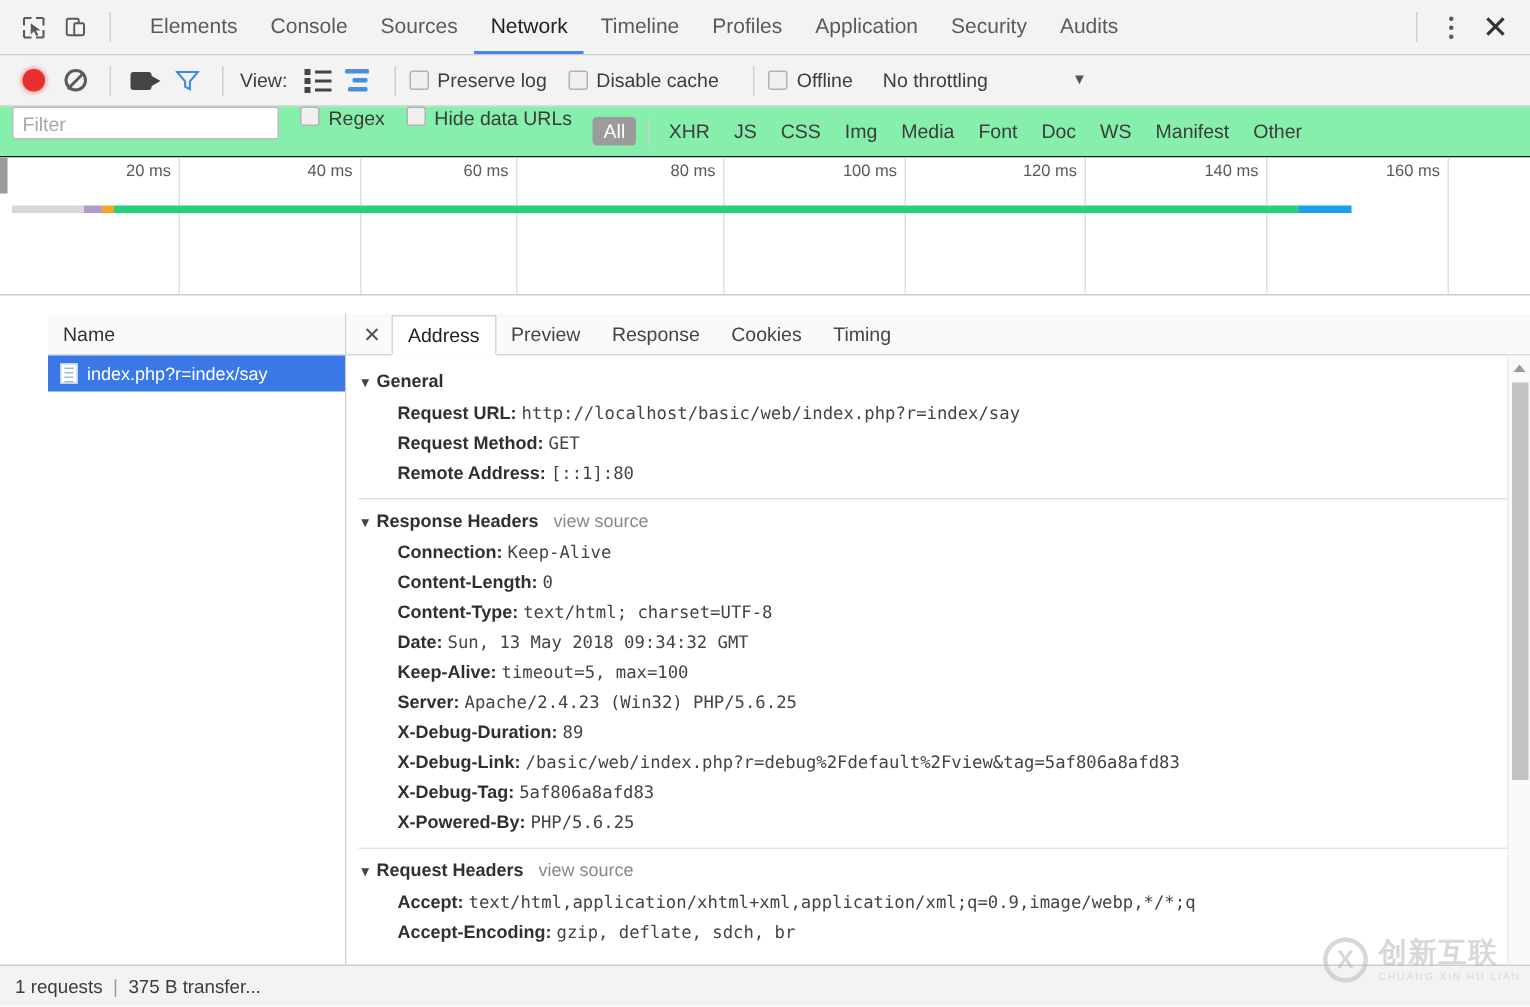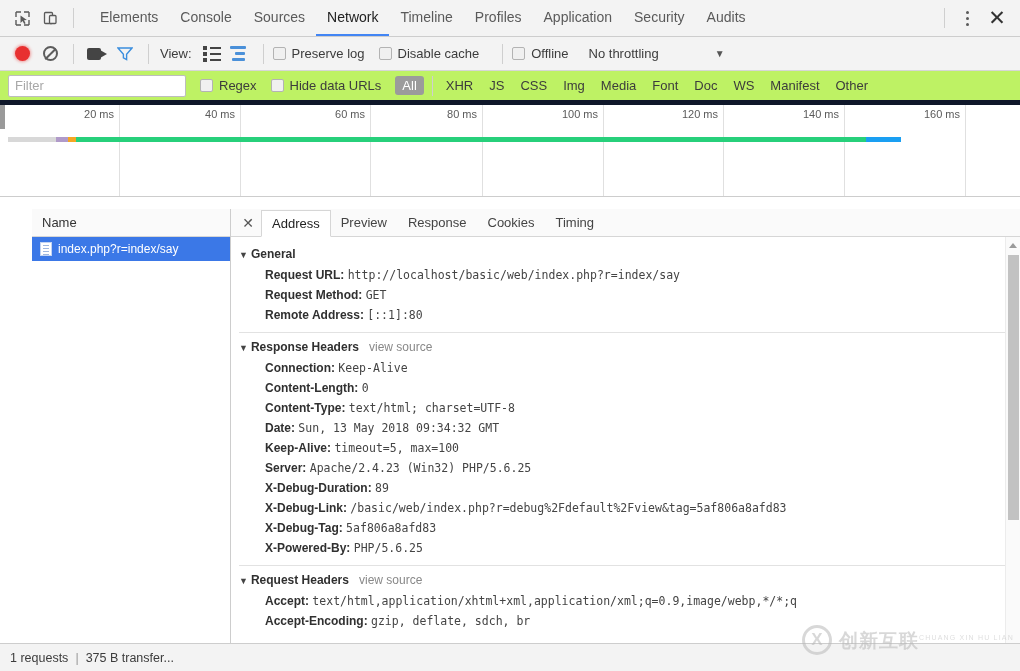--- a/index.html
+++ b/index.html
@@ -77,23 +77,23 @@
     width: 13px; height: 13px; border: 1px solid #b3b3b3; background: #f0f0f0;
     border-radius: 2px; display:inline-block; vertical-align:middle;
   }
   .cb-label { margin: 0 14px 0 6px; color:#3c3c3c; font-size:13px; }
   .throttle { margin-left: 6px; color:#3c3c3c; font-size:13px; }
   .caret-dn { margin-left: 56px; font-size: 10px; color:#555; }
 
   
   .filterbar {
     height: 34px; width:100%;
-    background:#bef264;
-    border-bottom:5px solid #0f172a;
-    display:flex; align-items:center; padding: 0 8px;
+    background:#86efac;
+    border-bottom:1px solid #0f172a;
+    display:flex; padding: 0 8px;
   }
   .filter-input {
     width: 178px; height: 22px;
     border:1px solid #bdbdbd; border-radius:2px;
     background:#fff; font-size:13px; color:#333;
     padding: 0 6px; outline:none;
     font-family: "Liberation Sans", sans-serif;
   }
   .filter-input::placeholder { color:#a8a8a8; }
   .ftypes { display:flex; align-items:center; }
@@ -194,21 +194,21 @@
     display:flex; align-items:center; gap:7px;
     opacity:.55; pointer-events:none;
   }
   .wm-logo {
     width:30px; height:30px; border-radius:50%;
     border:3px solid #b9b9b9; position:relative; display:flex;
     align-items:center; justify-content:center;
     color:#b9b9b9; font-size:17px; font-weight:bold;
     font-family:"Liberation Sans", sans-serif;
   }
-  .wm-text { display:flex; flex-direction:row; line-height:1; }
+  .wm-text { display:flex; flex-direction:column; line-height:1; }
   .wm-cn { font-size:19px; color:#b9b9b9; font-weight:bold; letter-spacing:1px; }
   .wm-en { font-size:7px; color:#c4c4c4; letter-spacing:1.2px; margin-top:3px; }
 </style>
 </head>
 <body>
 
 <div class="app">
 
   <div class="tabbar">
     <div class="tool-icon">
@@ -343,21 +343,21 @@
   </div>
 
   <div class="overview">
     <div class="ov-left-handle"></div>
     <div class="ov-tick" style="left:0px;width:120px">
       <span>20 ms</span>
     </div>
     <div class="ov-tick" style="left:120px;width:121px">
       <span>40 ms</span>
     </div>
-    <div class="ov-tick" style="left:250px;width:121px">
+    <div class="ov-tick" style="left:224px;width:121px">
       <span>60 ms</span>
     </div>
     <div class="ov-tick" style="left:362px;width:121px">
       <span>80 ms</span>
     </div>
     <div class="ov-tick" style="left:483px;width:121px">
       <span>100 ms</span>
     </div>
     <div class="ov-tick" style="left:604px;width:120px">
       <span>120 ms</span>

